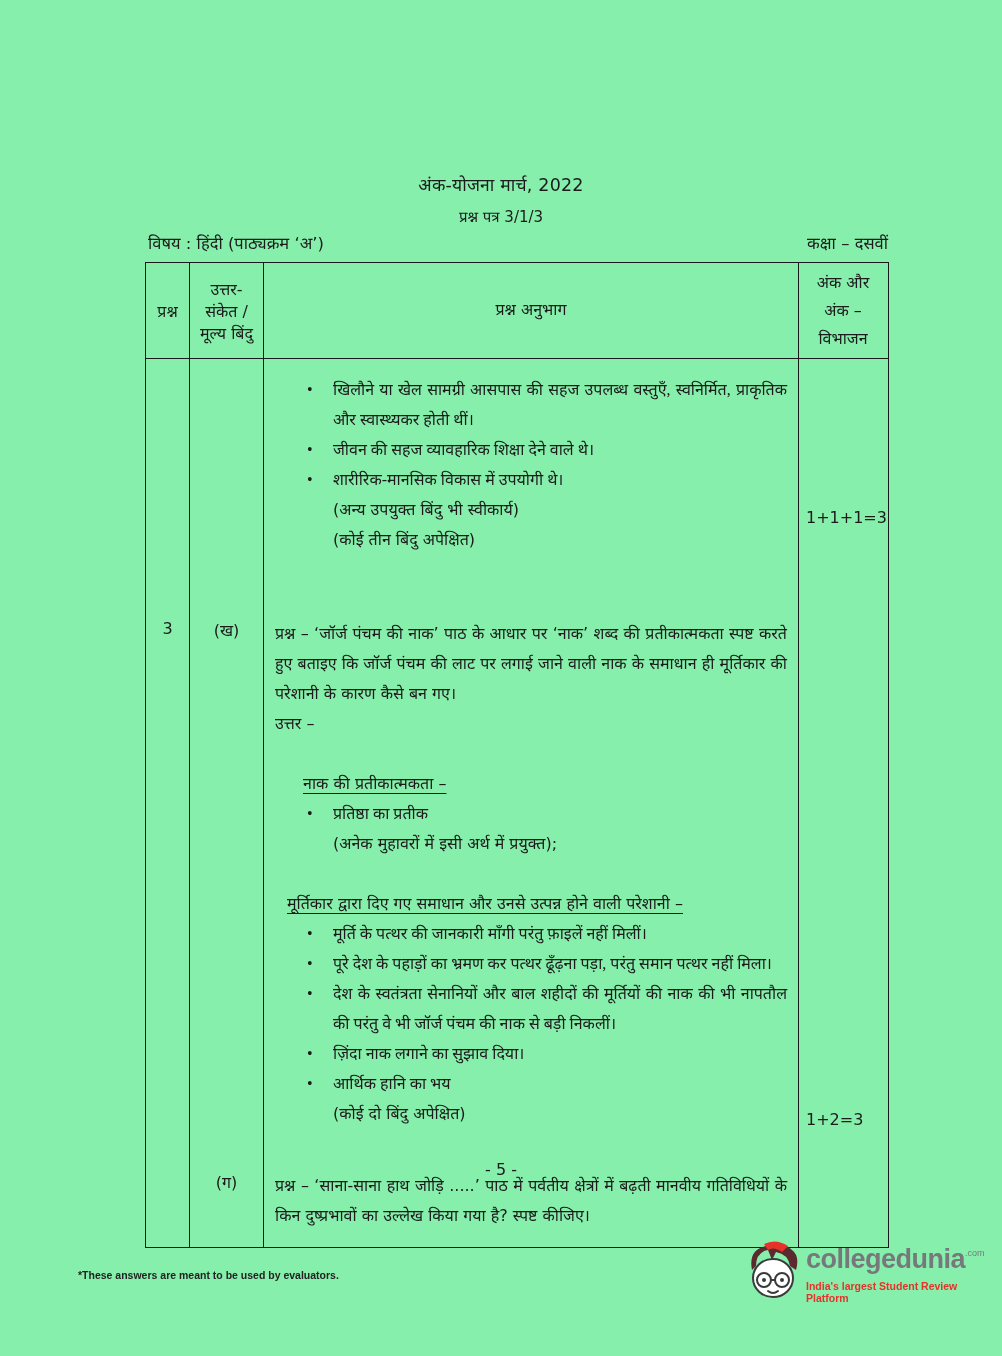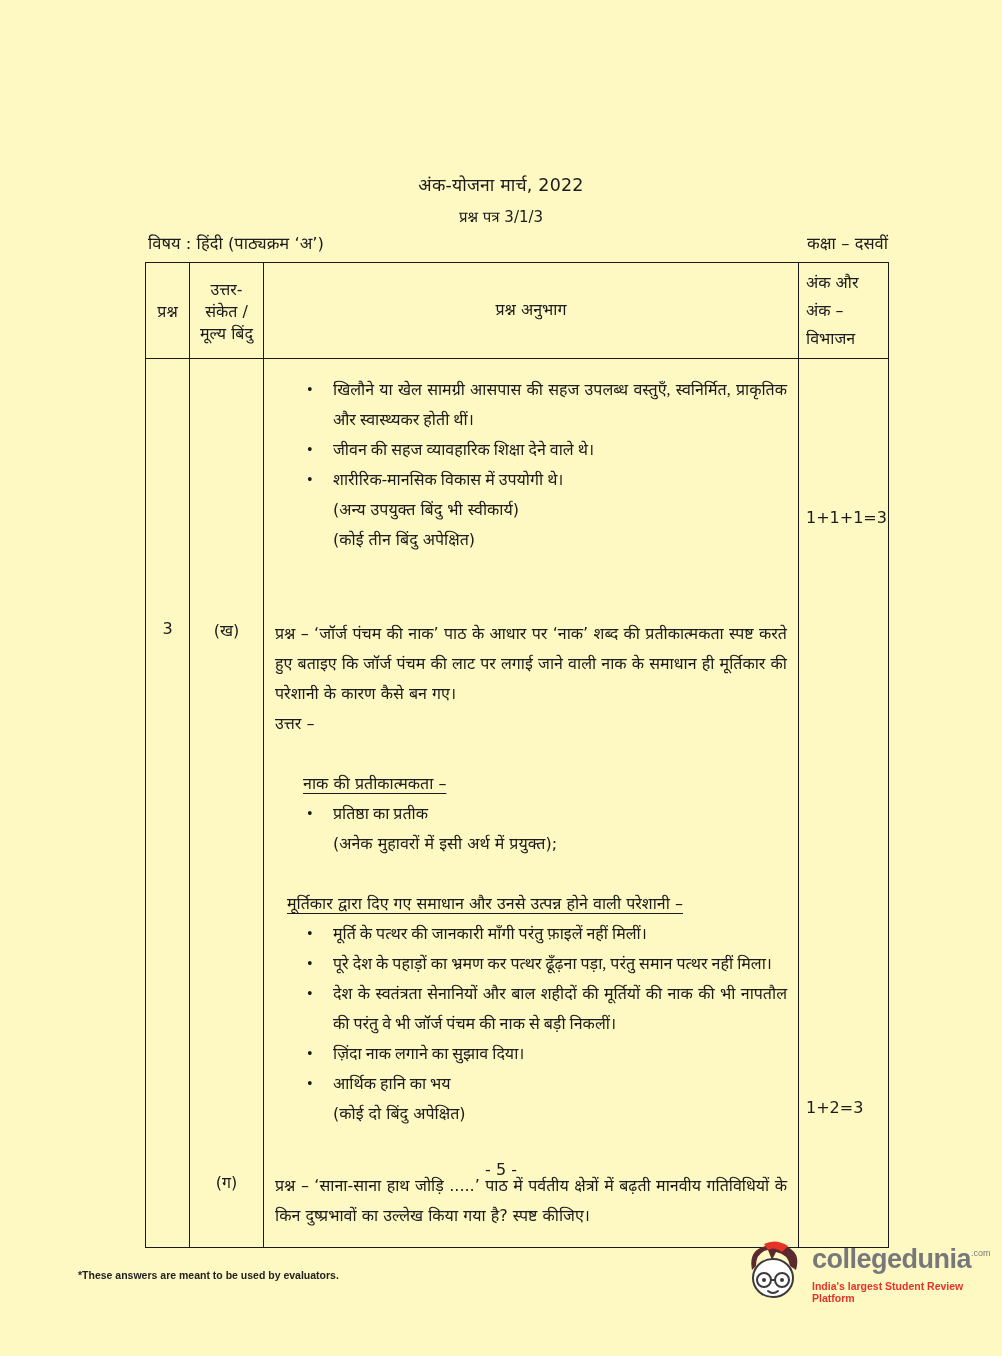--- a/index.html
+++ b/index.html
@@ -1,60 +1,60 @@
 <!DOCTYPE html>
 <html><head>
 <meta charset="utf-8">
 <style>
   * { margin:0; padding:0; box-sizing:border-box; }
   html,body { background:#ffffff; }
   body { font-family:"DejaVu Sans","Liberation Serif",sans-serif; color:#1b1b1b; }
-  .doc { position:relative; width:1002px; height:1356px; background:#fef9c3; overflow:hidden; }
+  .doc { position:relative; width:1002px; height:1356px; background:#86efac; overflow:hidden; }
 
   .title-wrap { position:absolute; top:172px; left:0; right:0; text-align:center; }
   .doc-title { font-size:17.5px; letter-spacing:.2px; }
   .doc-paper { font-size:15px; margin-top:10px; }
 
   .subject-row { position:absolute; top:231px; left:148px; width:740px; display:flex; justify-content:space-between; font-size:16.5px; }
 
   .marktable { position:absolute; top:262px; left:145px; width:744px; border:1.6px solid #1a1a1a; font-size:16px; }
   .trow { display:grid; grid-template-columns:44px 74px 1fr 89px; }
   .cell { border-right:1.2px solid #1a1a1a; padding:0 8px; }
   .cell:last-child { border-right:none; }
 
   .thead .cell { border-bottom:1.2px solid #1a1a1a; min-height:96px; display:flex; flex-direction:column; justify-content:center; }
   .th-q, .th-section { align-items:center; text-align:center; }
   .th-answer { align-items:center; text-align:center; }
   .th-section { line-height:1.65; padding:0 2px; }
-  .th-marks { align-items:flex-start; line-height:1.75; padding-left:7px; }
+  .th-marks { align-items:center; line-height:1.75; padding-left:7px; }
 
   .row-a .cell { padding-top:16px; padding-bottom:34px; }
   .row-b .cell { padding-top:30px; padding-bottom:12px; }
   .row-c .cell { padding-top:30px; padding-bottom:16px; }
 
   .cell-qno, .cell-section { text-align:center; }
   .cell-content { padding-left:11px; padding-right:11px; line-height:30px; }
   .cell-marks { display:flex; flex-direction:column; justify-content:flex-end; align-items:flex-start; padding-left:7px; white-space:nowrap; }
   .row-a .cell-marks span { margin-bottom:28px; }
-  .row-b .cell-marks span { margin-bottom:12px; }
+  .row-b .cell-marks span { margin-bottom:0; }
 
   .para { text-align:justify; }
   .bullet { position:relative; padding-left:58px; text-align:justify;font-family:Liberation Serif, serif; }
   .bullet::before { content:"•"; position:absolute; left:32px; top:0; }
   .subnote { margin-left:58px; }
   .ansline { margin-top:0; }
   .uline { text-decoration:underline; text-underline-offset:4px;margin-top:30px; }
   .h-ind1 { margin-left:28px; }
   .h-ind2 { margin-left:12px; }
 
   .pageno { position:absolute; top:1160px; left:0; right:0; text-align:center; font-size:16px; }
 
   .footer-note { position:absolute; left:78px; top:1269px; font-size:10.5px; font-weight:bold; font-family:"Liberation Sans",sans-serif; color:#222; }
 
-  .logo { position:absolute; left:742px; top:1240px; display:flex; align-items:center; gap:8px; }
+  .logo { position:absolute; left:742px; top:1240px; display:flex; align-items:center; gap:2px; }
   .logo-text { display:flex; flex-direction:column; }
   .brand-line { display:flex; align-items:flex-start; }
   .brand { font-family:"Liberation Sans",sans-serif; font-weight:bold; font-size:27px; color:#77787b; letter-spacing:-0.5px; line-height:1; }
   .brand-suffix { font-family:"Liberation Sans",sans-serif; font-size:9px; color:#77787b; margin-top:2px; }
   .tagline { font-family:"Liberation Sans",sans-serif; font-size:10.5px; color:#e63329; font-weight:bold; margin-top:7px; }
 </style>
 </head>
 <body>
 
 <div class="doc">

